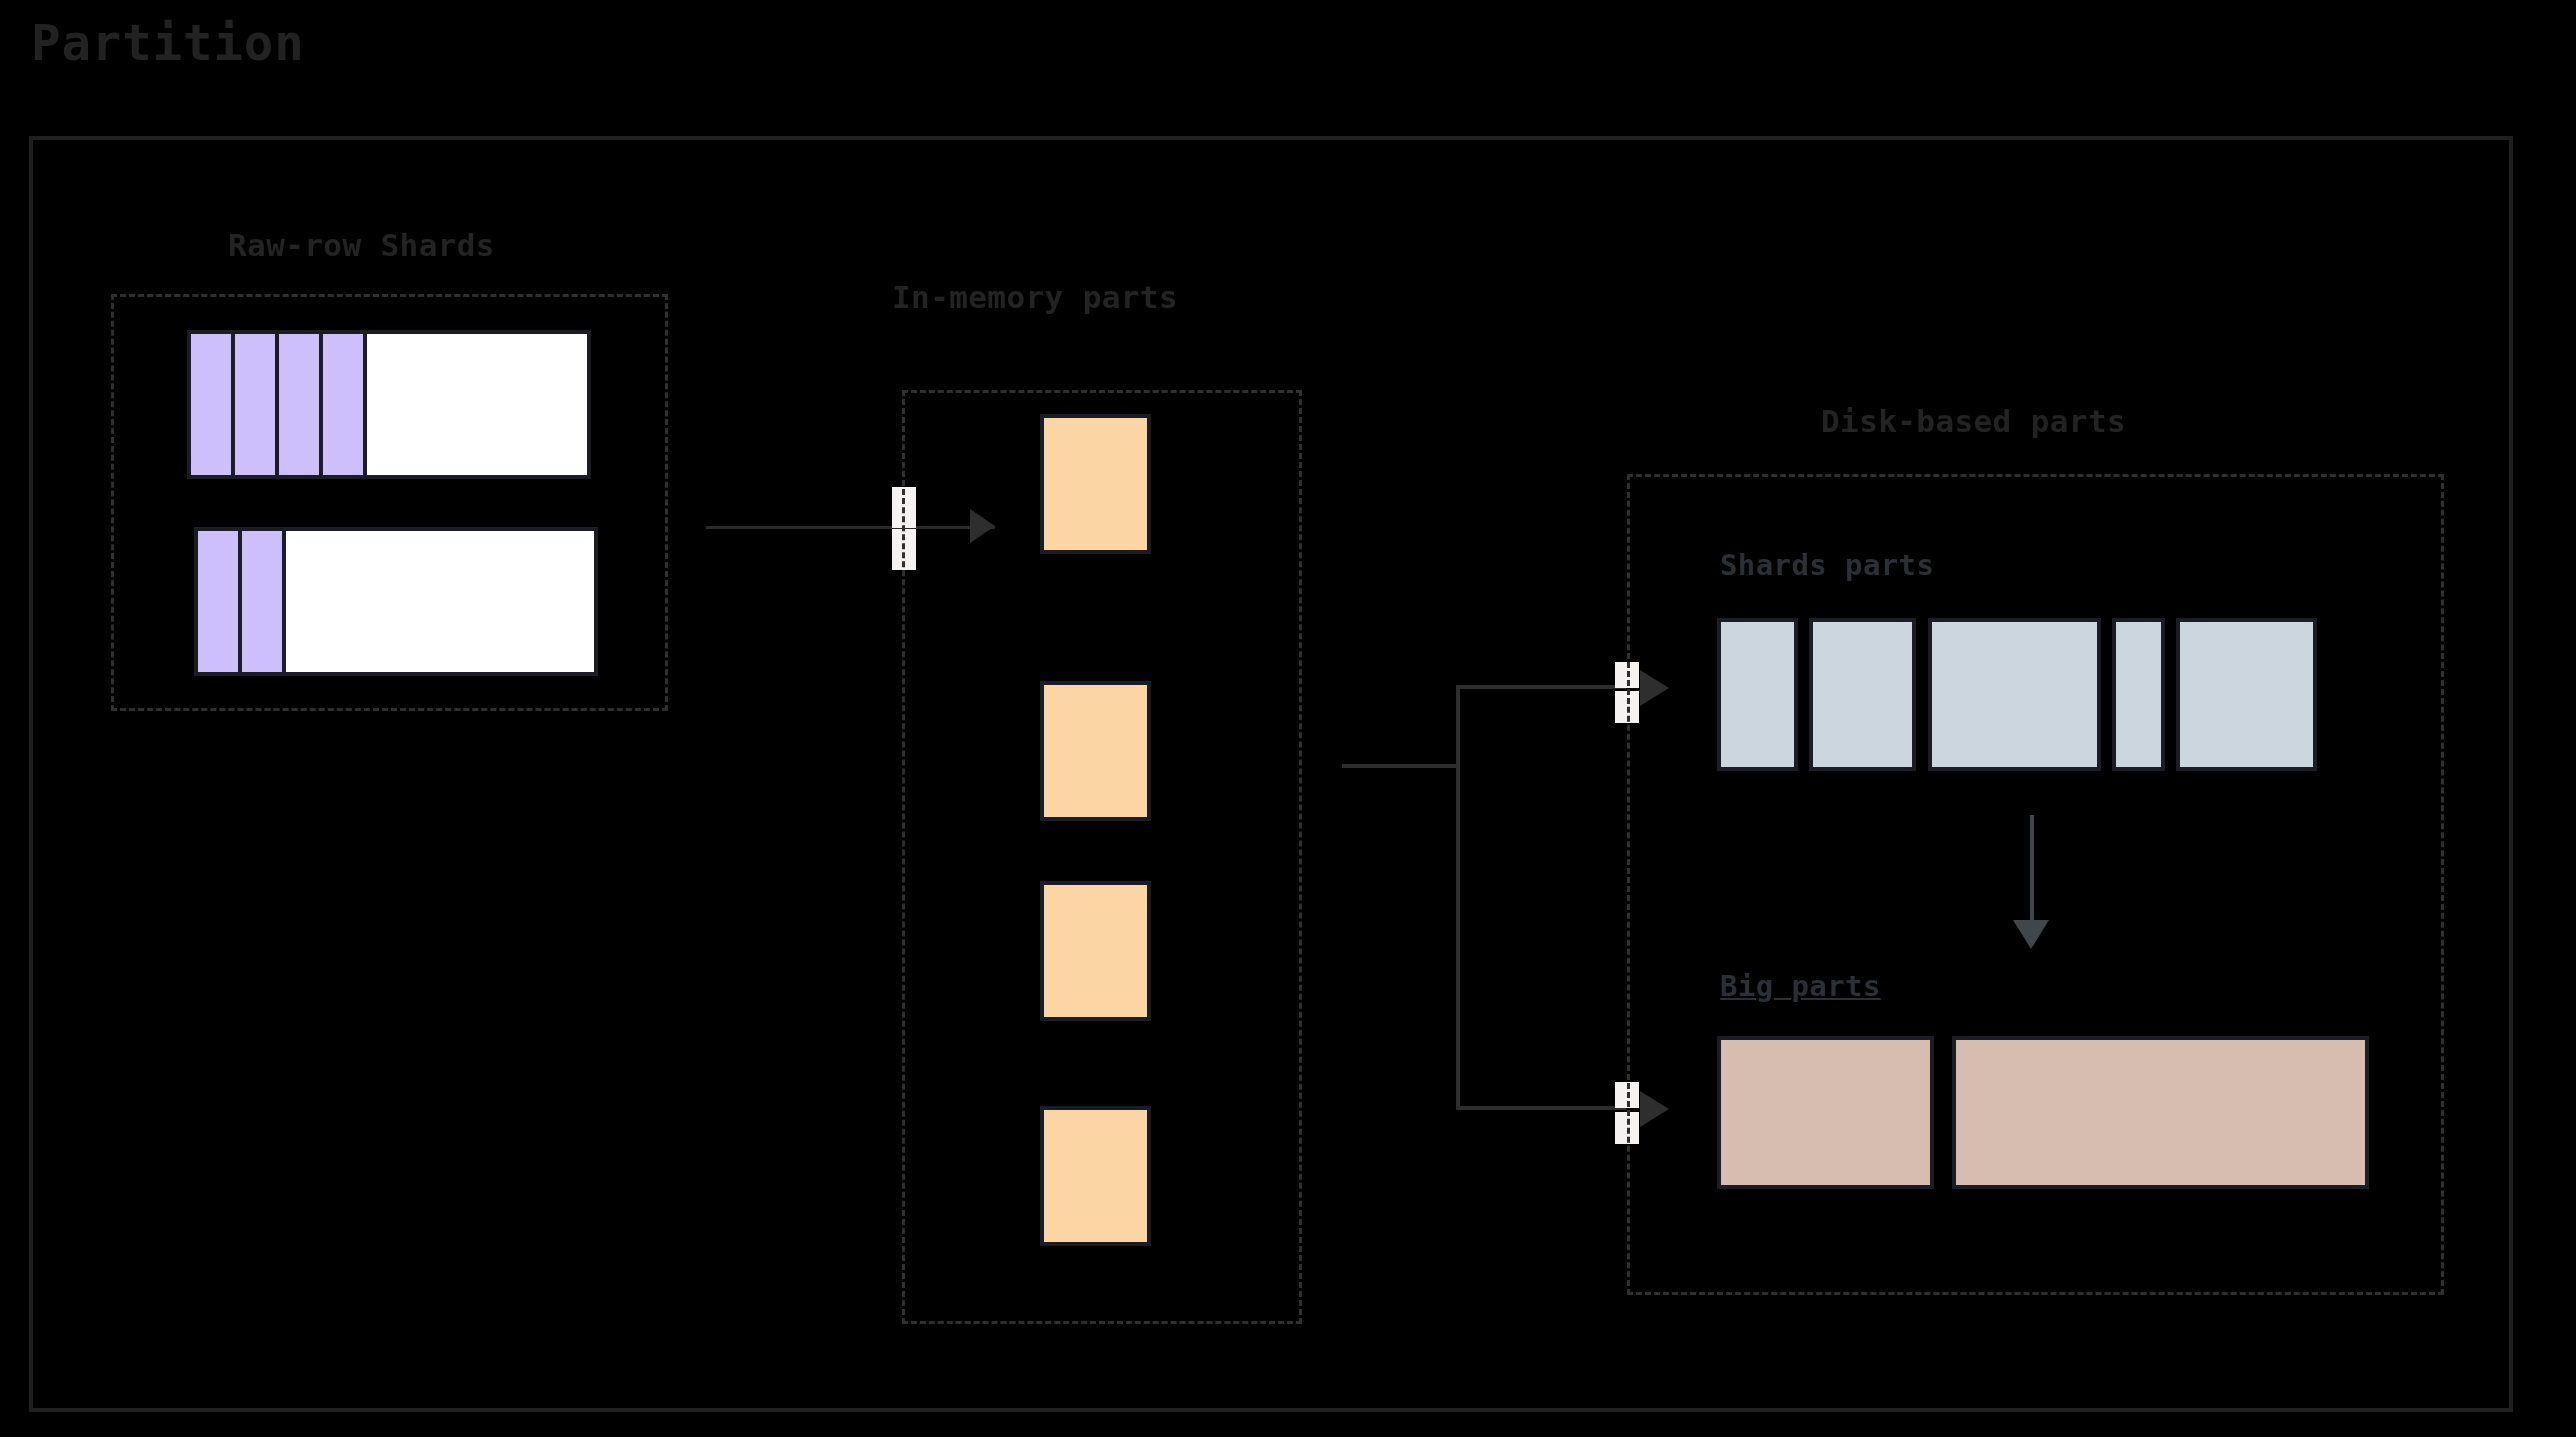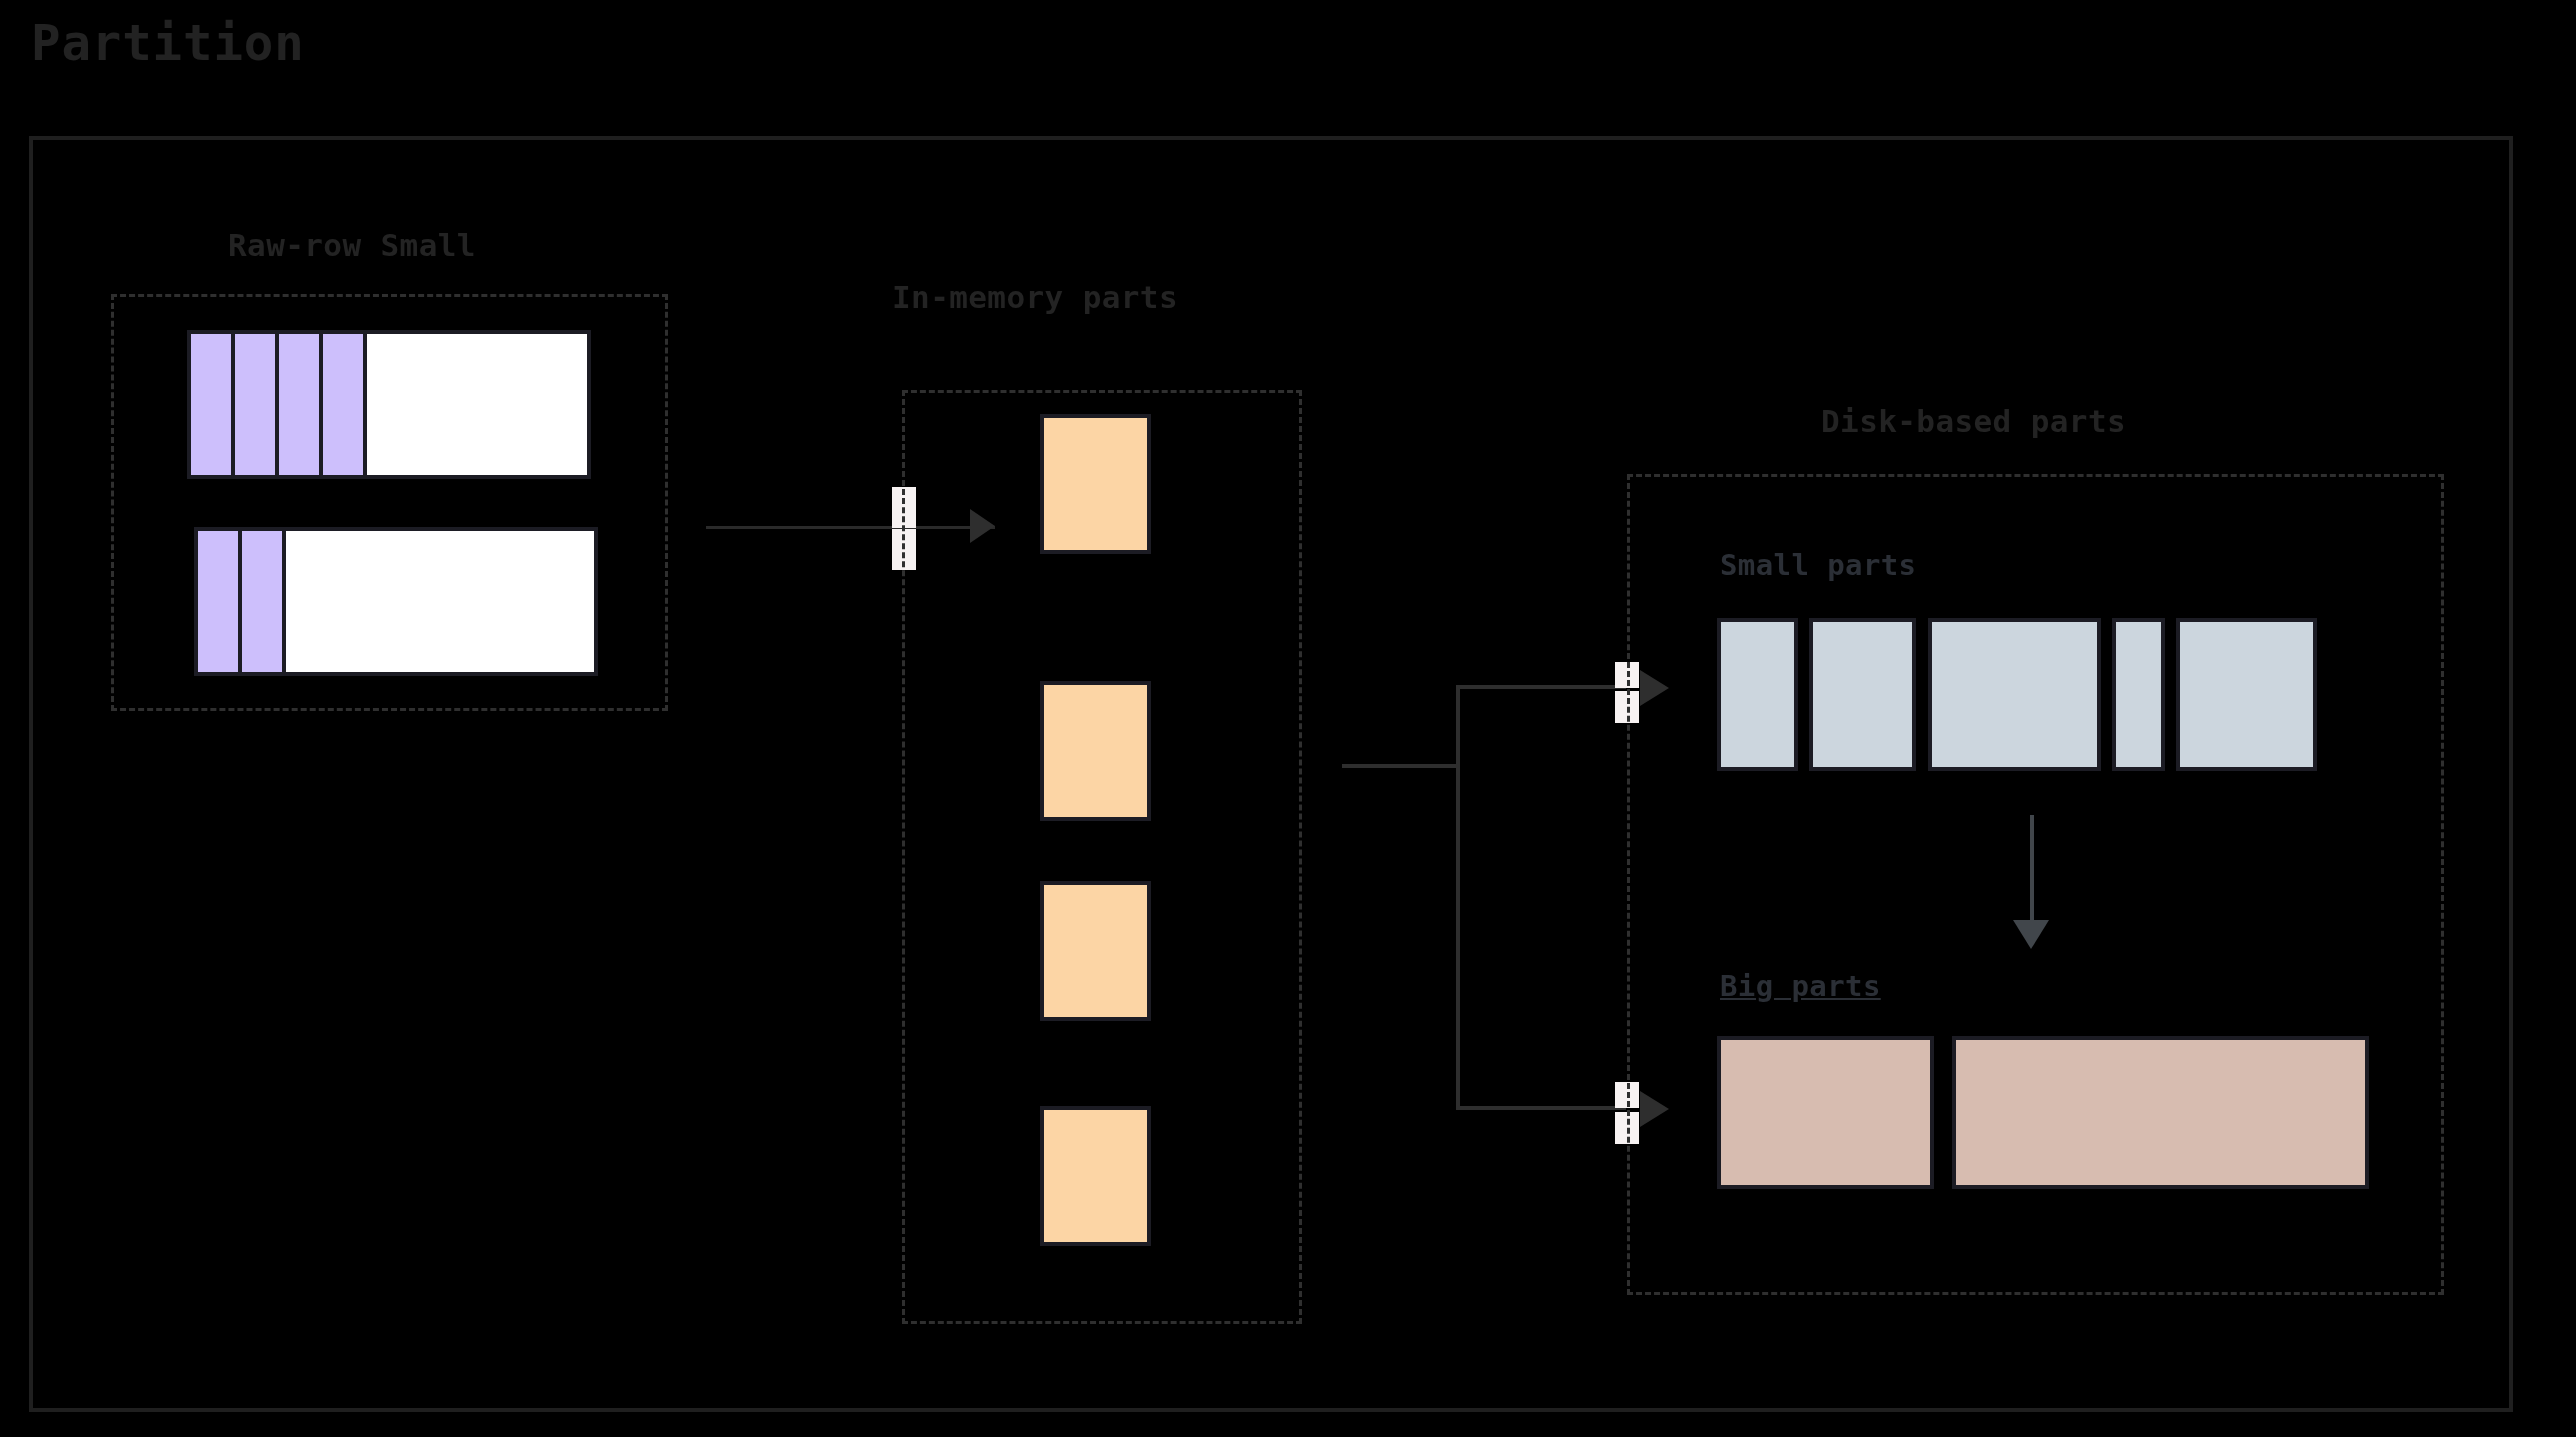--- a/index.html
+++ b/index.html
@@ -128,21 +128,21 @@
     background: #f7f2f2;
   }
 </style>
 </head>
 <body>
 
 <div id="page-title">Partition</div>
 
 <div id="outer-panel"></div>
 
-<div class="group-label" style="left:228px; top:230px;">Raw-row Small</div>
+<div class="group-label" style="left:228px; top:230px;">Raw-row Shards</div>
 
 <div class="group-box" style="left:111px; top:294px; width:557px; height:417px;"></div>
 
 <div class="shard-row" style="left:187px; top:330px; width:404px; height:149px;">
   <div class="shard-cell" style="width:44px;"></div>
   <div class="shard-cell" style="width:44px;"></div>
   <div class="shard-cell" style="width:44px;"></div>
   <div class="shard-cell" style="width:44px;"></div>
   <div class="shard-empty"></div>
 </div>
@@ -180,21 +180,21 @@
 <div class="border-mask" style="left:1615px; top:1082px; width:24px; height:25.5px;"></div>
 <div class="border-mask" style="left:1615px; top:1112px; width:24px; height:32px;"></div>
 
 <div class="arrow-right" style="left:1640px; top:670px;"></div>
 <div class="arrow-right" style="left:1640px; top:1091px;"></div>
 
 <div class="group-label" style="left:1821px; top:406px;">Disk-based parts</div>
 
 <div class="group-box" style="left:1627px; top:474px; width:817px; height:821px;"></div>
 
-<div class="inner-label" style="left:1720px; top:551px;">Small parts</div>
+<div class="inner-label" style="left:1720px; top:551px;">Shards parts</div>
 
 <div class="part part-small" style="left:1717px; top:618px; width:81px; height:153px;"></div>
 <div class="part part-small" style="left:1809px; top:618px; width:107px; height:153px;"></div>
 <div class="part part-small" style="left:1928px; top:618px; width:173px; height:153px;"></div>
 <div class="part part-small" style="left:2112px; top:618px; width:53px; height:153px;"></div>
 <div class="part part-small" style="left:2176px; top:618px; width:141px; height:153px;"></div>
 
 <div class="line line-v" style="left:2030px; top:815px; width:4.3px; height:119px; background:#41464b;"></div>
 <div class="arrow-down" style="left:2013px; top:920px;"></div>
 

